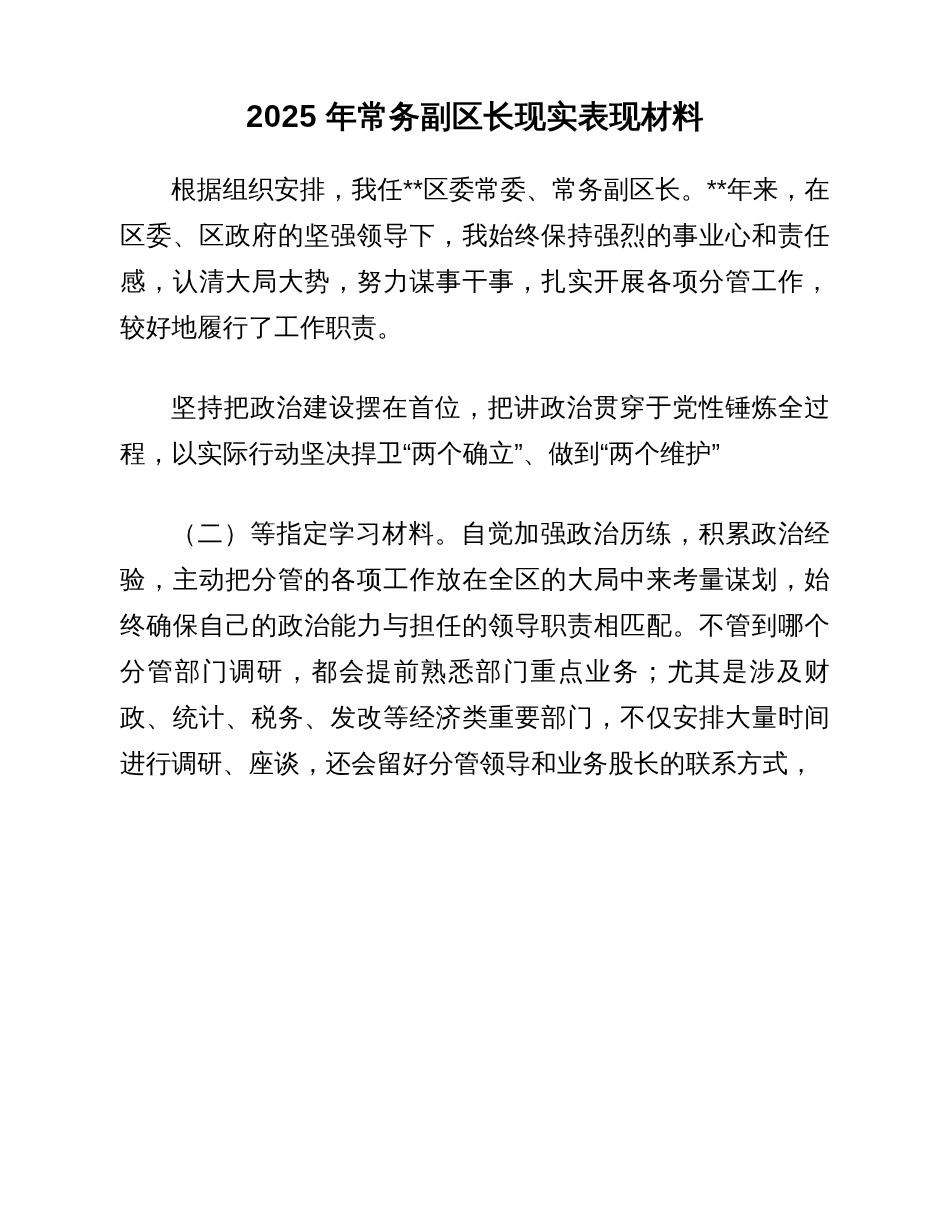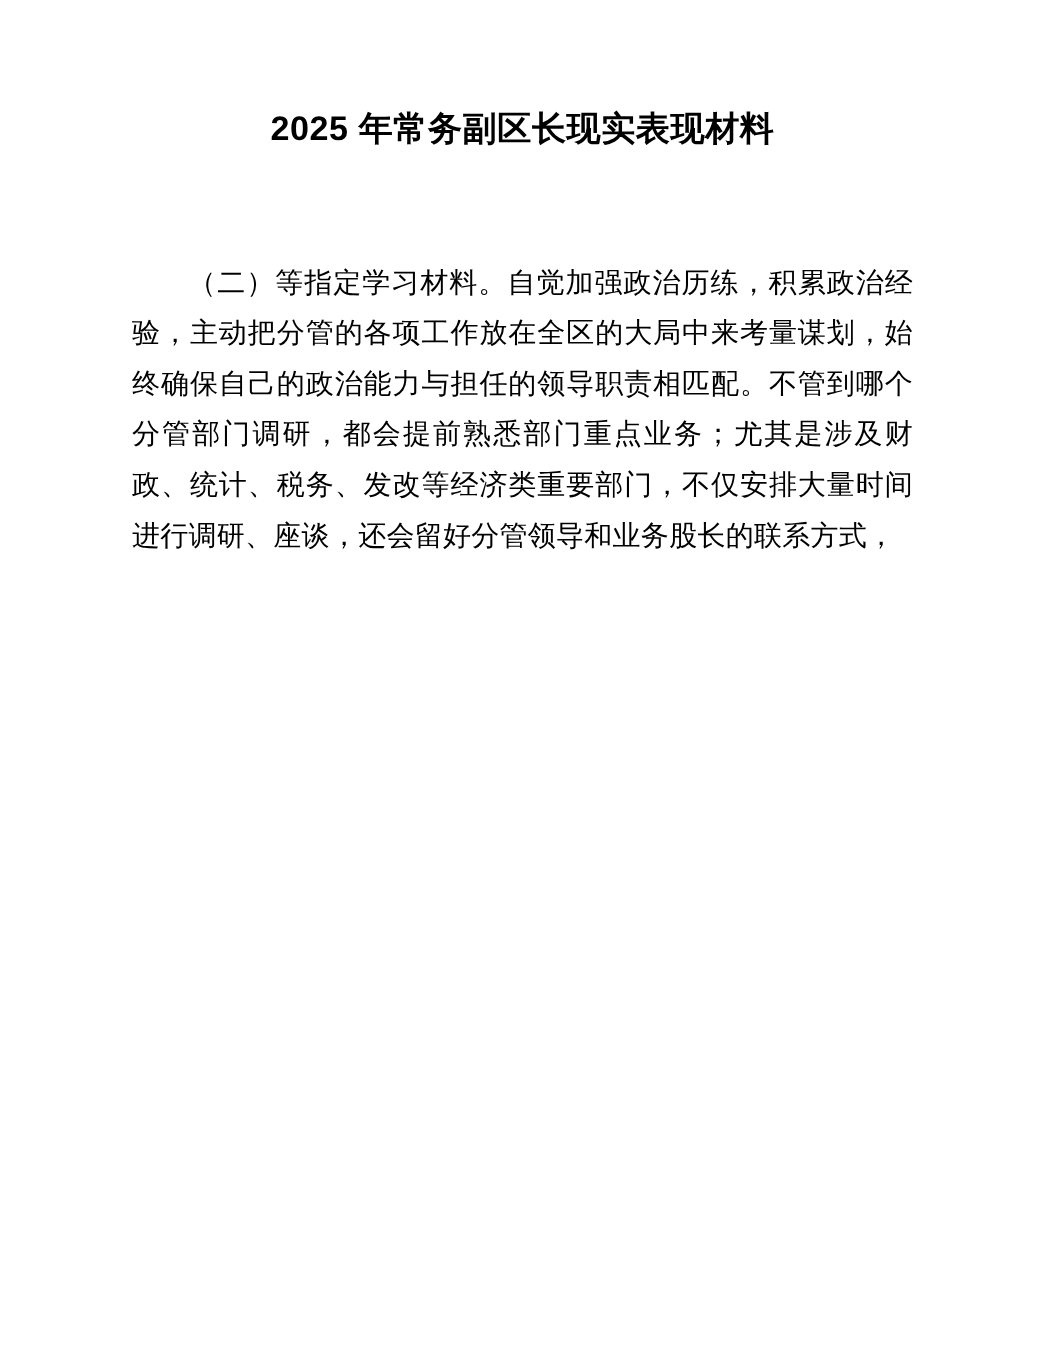--- a/index.html
+++ b/index.html
@@ -60,26 +60,28 @@
 </head>
 <body>
 
 <div class="page">
   <div class="content">
 
     <h1 class="doc-title">2025 年常务副区长现实表现材料</h1>
 
     <div class="gap-after-title"></div>
 
+    <p class="para indent">根据组织安排，我任**区委常委、常务副区长。**年来，在区委、区政府的坚强领导下，我始终保持强烈的事业心和责任感，认清大局大势，努力谋事干事，扎实开展各项分管工作，较好地履行了工作职责。</p>
 
     <div class="gap-section"></div>
 
 
     <div class="gap-para"></div>
 
+    <p class="para indent">坚持把政治建设摆在首位，把讲政治贯穿于党性锤炼全过程，以实际行动坚决捍卫“两个确立”、做到“两个维护”</p>
 
     <div class="gap-para"></div>
 
 
     <div class="gap-para"></div>
 
     <p class="para indent">（二）等指定学习材料。自觉加强政治历练，积累政治经验，主动把分管的各项工作放在全区的大局中来考量谋划，始终确保自己的政治能力与担任的领导职责相匹配。不管到哪个分管部门调研，都会提前熟悉部门重点业务；尤其是涉及财政、统计、税务、发改等经济类重要部门，不仅安排大量时间进行调研、座谈，还会留好分管领导和业务股长的联系方式，</p>
 
   </div>
 </div>

